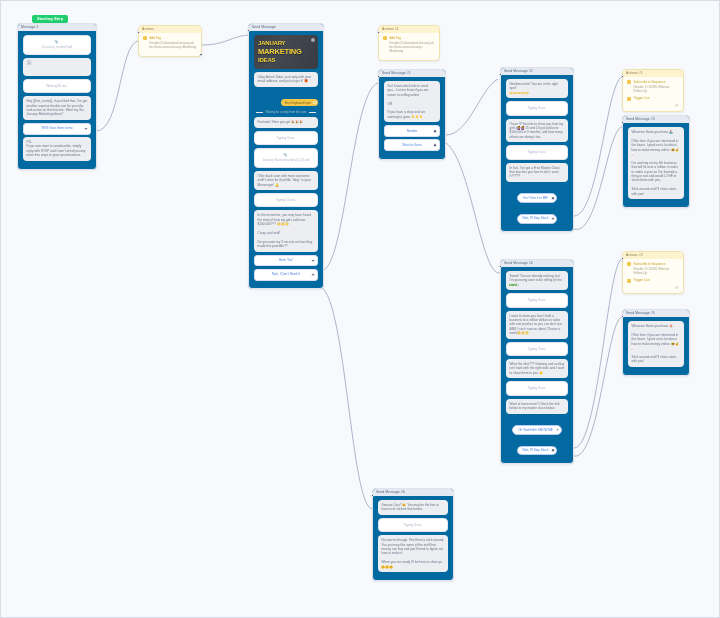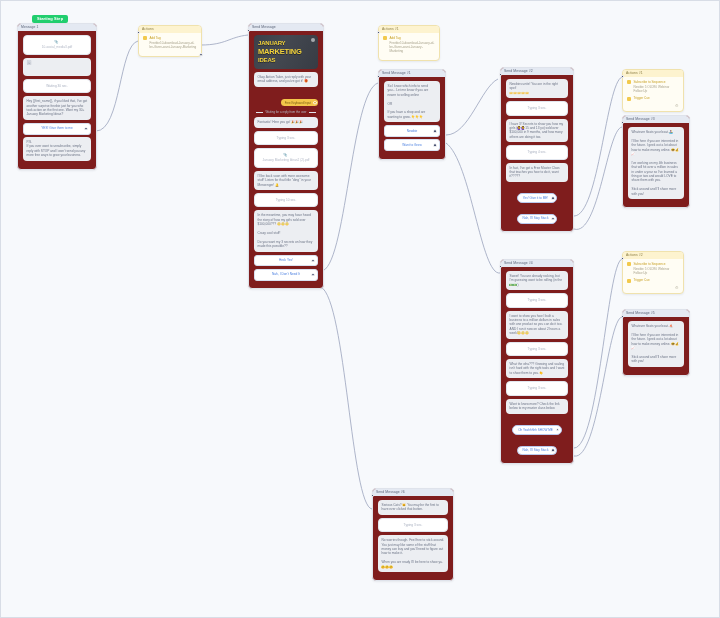--- a/index.html
+++ b/index.html
@@ -13,21 +13,21 @@
     position: relative;
     width: 720px; height: 618px;
     background: #f7f9fc;
     border: 1px solid #d8dde6;
     overflow: hidden;
   }
   #edges { position: absolute; left: 0; top: 0; width: 720px; height: 618px; pointer-events: none; }
 
   .node {
     position: absolute;
-    background: #7f1d1d;
+    background: #0369a1;
     border: 1px solid #dfe3eb;
     border-radius: 4px;
     box-shadow: 0 1px 2px rgba(30,40,70,.08);
   }
   .node-head {
     background: #e4e9f2;
     color: #5a6478;
     font-size: 3.4px;
     line-height: 6.5px;
     height: 7px;

